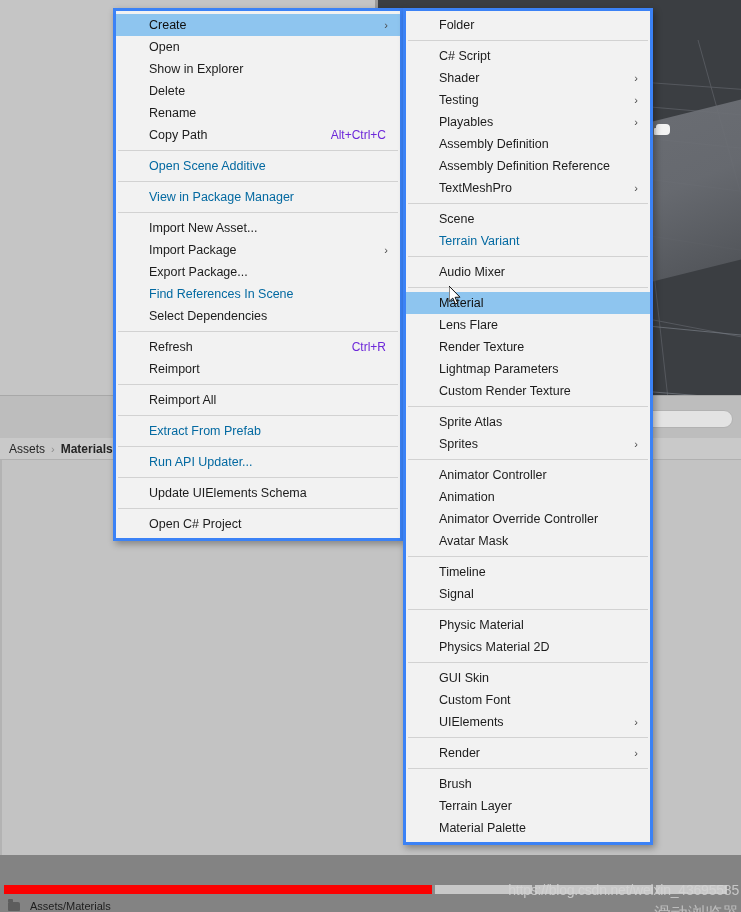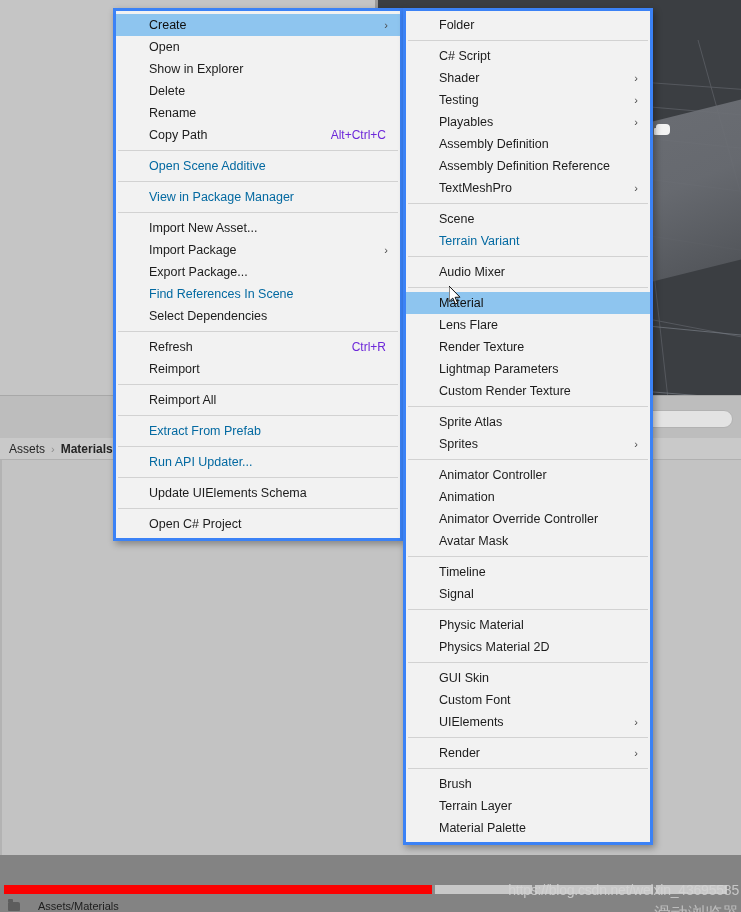--- a/index.html
+++ b/index.html
@@ -164,21 +164,21 @@
     height: 9px;
     background: #c8c8c8;
   }
   .status-label {
     position: absolute;
     left: 8px; top: 900px;
     font-size: 11px;
     color: #1d1d1d;
     display: flex;
     align-items: center;
-    gap: 18px;
+    gap: 10px;
   }
   .folder-glyph {
     width: 12px; height: 9px;
     background: #5d5d5d;
     border-radius: 1px 2px 1px 1px;
     position: relative;
     display: inline-block;
   }
   .folder-glyph::before {
     content: "";

